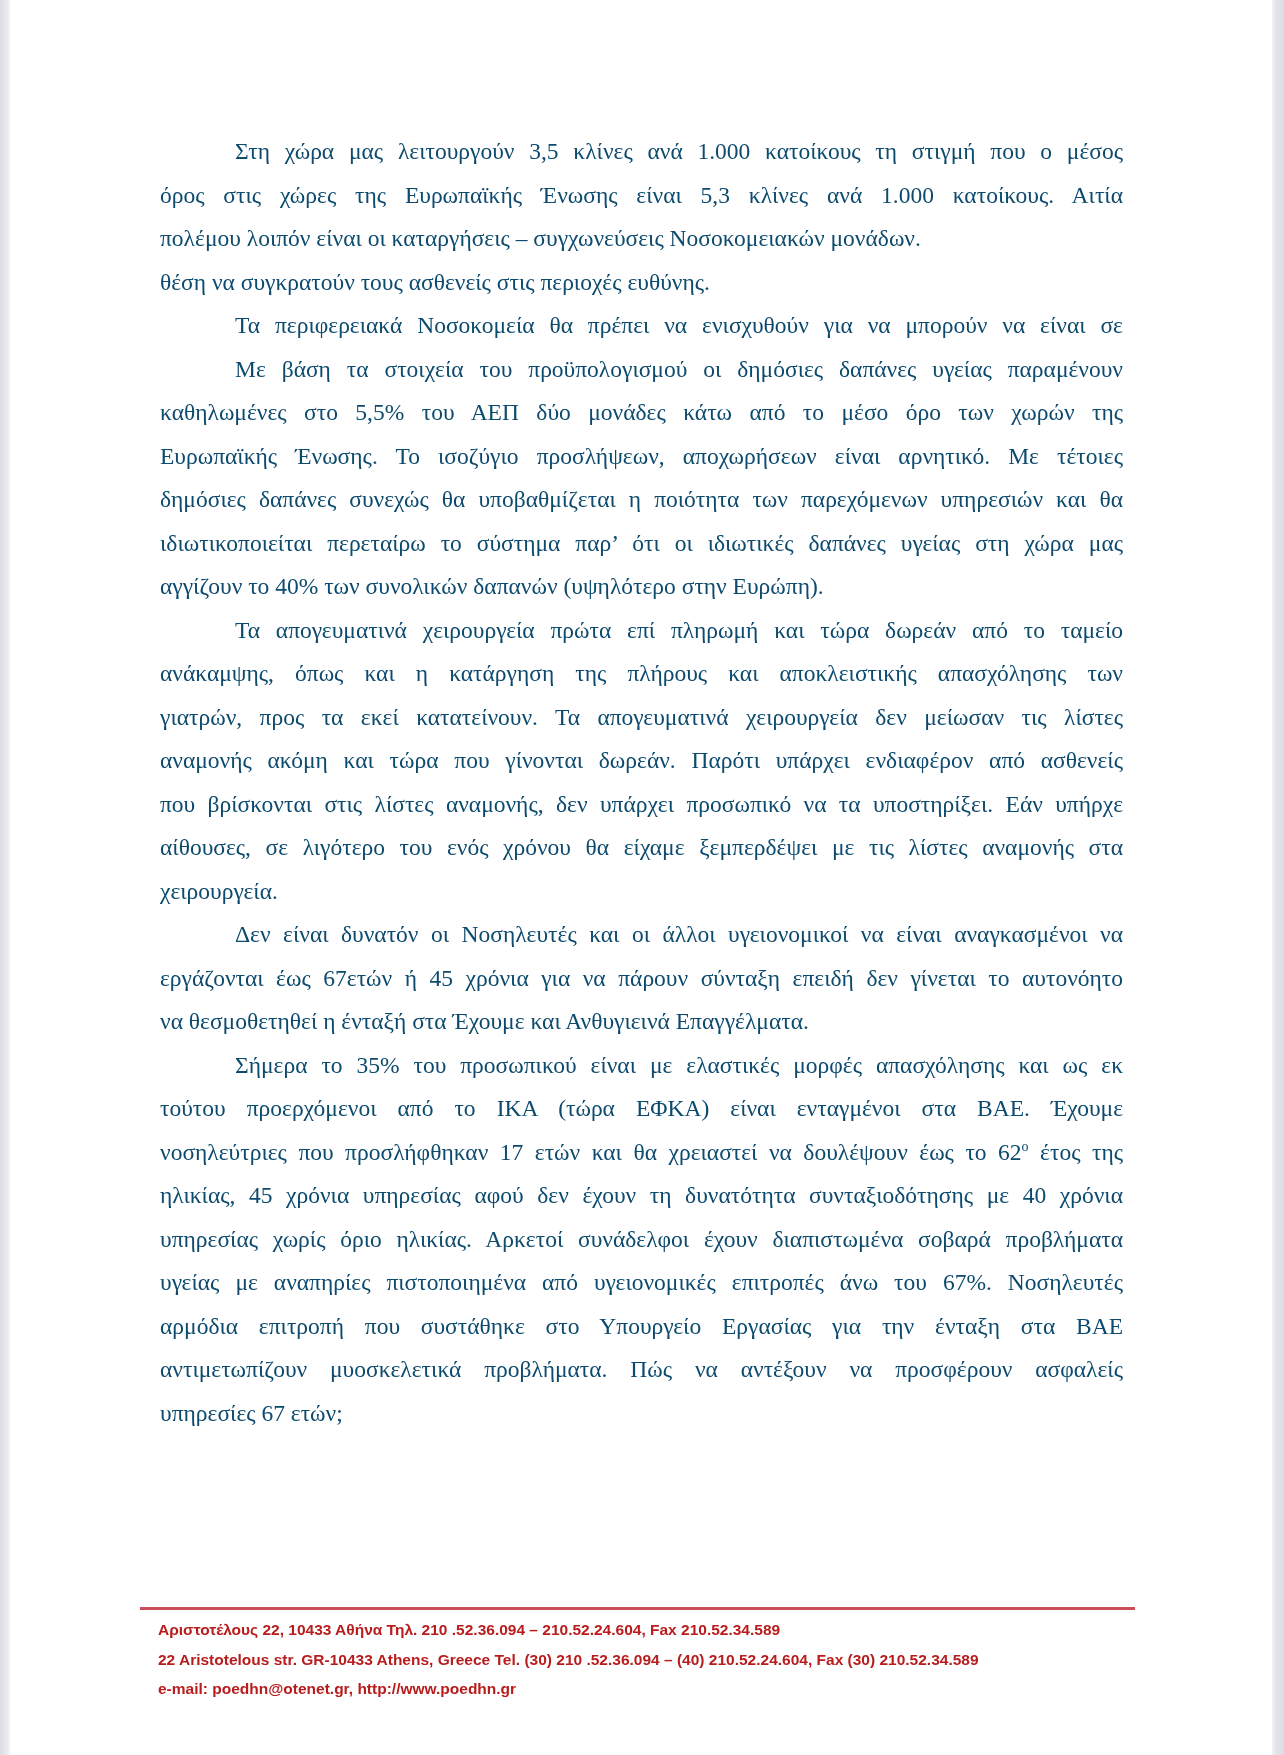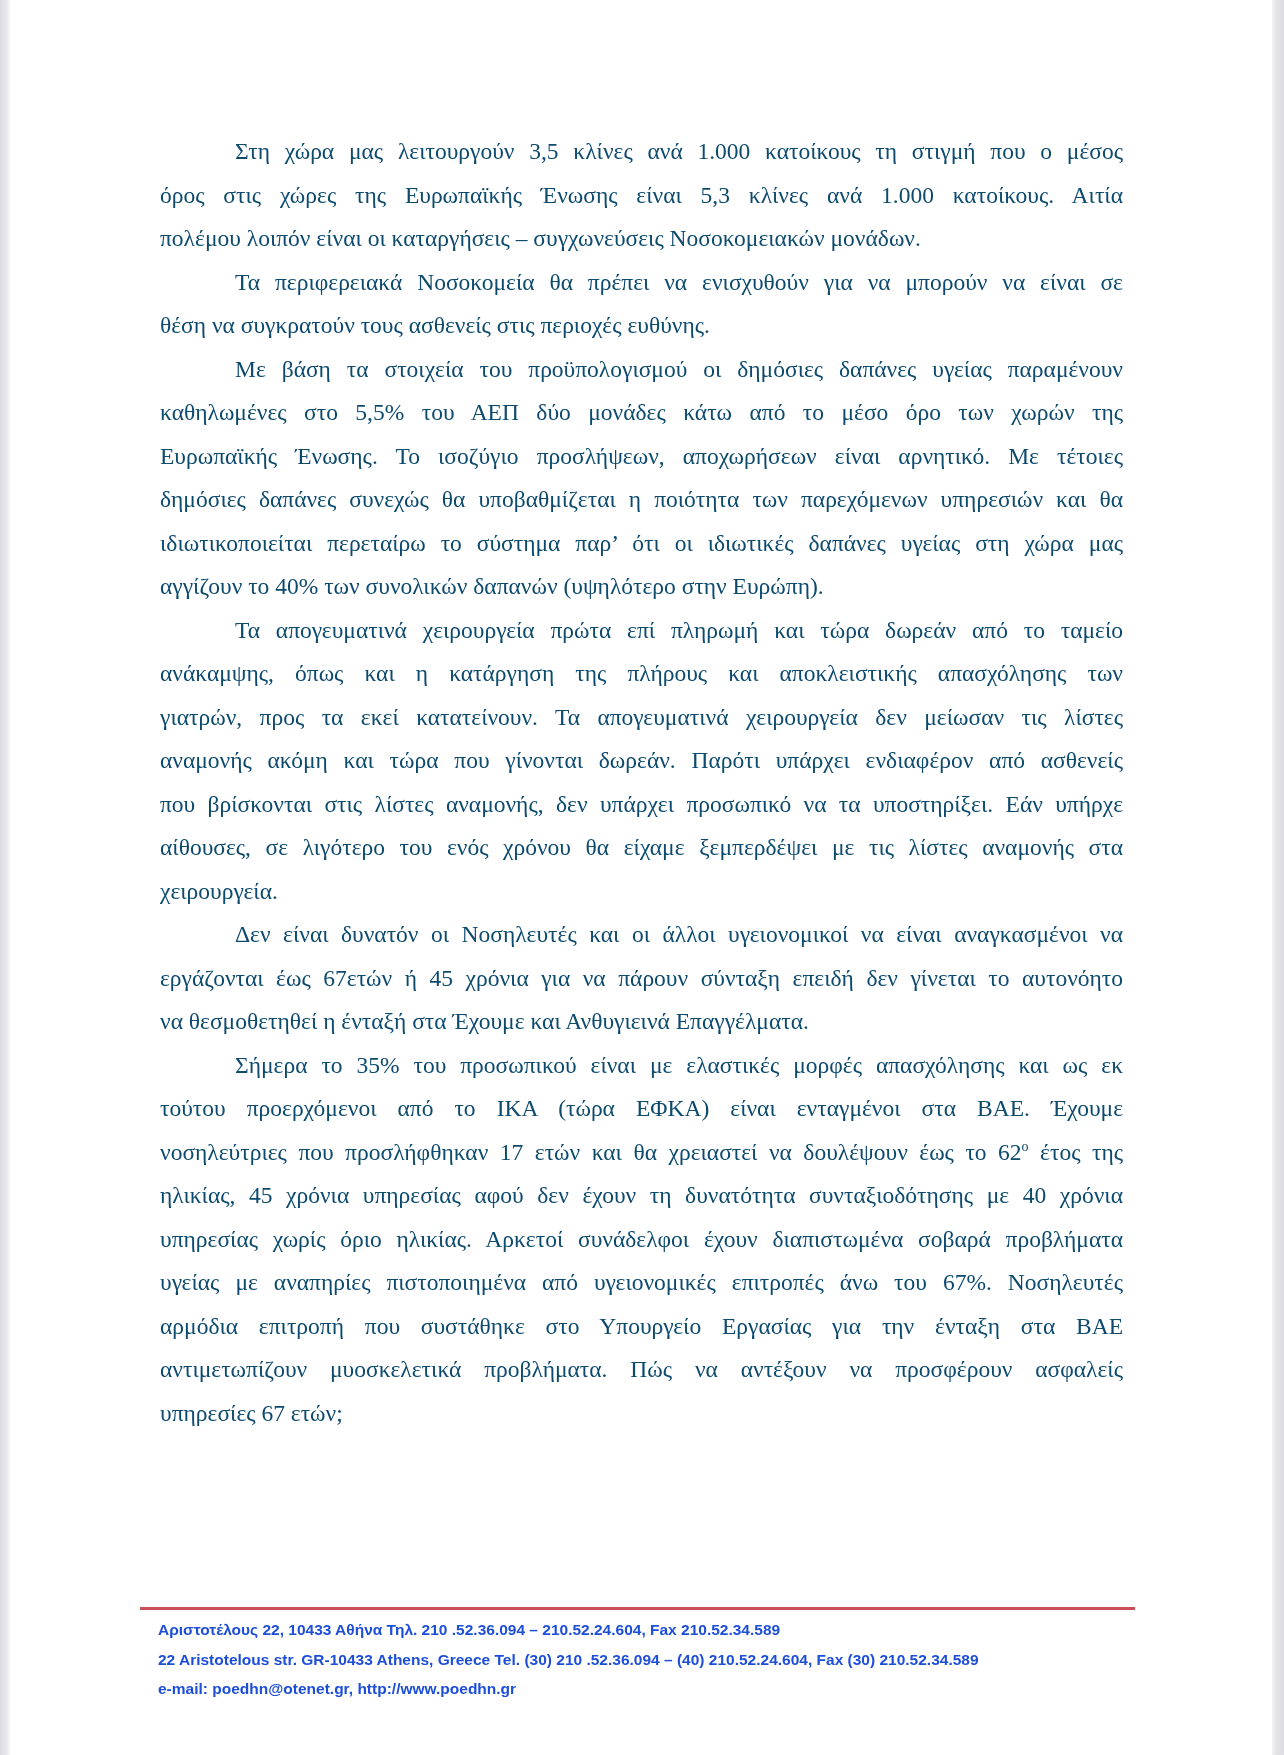--- a/index.html
+++ b/index.html
@@ -85,22 +85,22 @@
 
 <div class="body-text">
 
   <div>
     <div class="line indent">Στη χώρα μας λειτουργούν 3,5 κλίνες ανά 1.000 κατοίκους τη στιγμή που ο μέσος</div>
     <div class="line">όρος στις χώρες της Ευρωπαϊκής Ένωσης είναι 5,3 κλίνες ανά 1.000 κατοίκους. Αιτία</div>
     <div class="line last">πολέμου λοιπόν είναι οι καταργήσεις – συγχωνεύσεις  Νοσοκομειακών μονάδων.</div>
   </div>
 
   <div>
+    <div class="line last">θέση να συγκρατούν τους ασθενείς στις περιοχές ευθύνης.</div>
     <div class="line indent">Τα περιφερειακά Νοσοκομεία θα πρέπει να ενισχυθούν για να μπορούν να είναι σε</div>
-    <div class="line last">θέση να συγκρατούν τους ασθενείς στις περιοχές ευθύνης.</div>
   </div>
 
   <div>
     <div class="line indent">Με βάση τα στοιχεία του προϋπολογισμού οι δημόσιες δαπάνες υγείας παραμένουν</div>
     <div class="line">καθηλωμένες στο 5,5% του ΑΕΠ δύο μονάδες κάτω από το μέσο όρο των χωρών της</div>
     <div class="line">Ευρωπαϊκής Ένωσης. Το ισοζύγιο προσλήψεων, αποχωρήσεων είναι αρνητικό.     Με τέτοιες</div>
     <div class="line">δημόσιες δαπάνες συνεχώς θα υποβαθμίζεται η ποιότητα των παρεχόμενων υπηρεσιών και θα</div>
     <div class="line">ιδιωτικοποιείται περεταίρω το σύστημα παρ’ ότι οι ιδιωτικές δαπάνες υγείας στη χώρα μας</div>
     <div class="line last">αγγίζουν το 40% των συνολικών δαπανών (υψηλότερο στην Ευρώπη).</div>
   </div>
@@ -129,17 +129,17 @@
     <div class="line">υπηρεσίας χωρίς όριο ηλικίας. Αρκετοί συνάδελφοι έχουν διαπιστωμένα σοβαρά προβλήματα</div>
     <div class="line">υγείας με αναπηρίες πιστοποιημένα από υγειονομικές επιτροπές άνω του 67%. Νοσηλευτές</div>
     <div class="line">αρμόδια επιτροπή που συστάθηκε στο Υπουργείο Εργασίας για την ένταξη στα ΒΑΕ</div>
     <div class="line">αντιμετωπίζουν μυοσκελετικά προβλήματα. Πώς να αντέξουν να προσφέρουν ασφαλείς</div>
     <div class="line last">υπηρεσίες 67 ετών;</div>
   </div>
 </div>
 
 <div class="footer-rule" style="background: rgb(201, 80, 90);"></div>
 
-<div class="footer" style="color: #1d4ed8;">
+<div class="footer" style="color: #b91c1c;">
   <div class="fline">Αριστοτέλους 22, 10433 Αθήνα Τηλ. 210 .52.36.094 – 210.52.24.604, Fax 210.52.34.589</div>
   <div class="fline">22 Aristotelous str. GR-10433 Athens, Greece Tel. (30) 210 .52.36.094 – (40) 210.52.24.604, Fax (30) 210.52.34.589</div>
   <div class="fline">e-mail: poedhn@otenet.gr, http://www.poedhn.gr</div>
 </div>
 
 </body></html>

